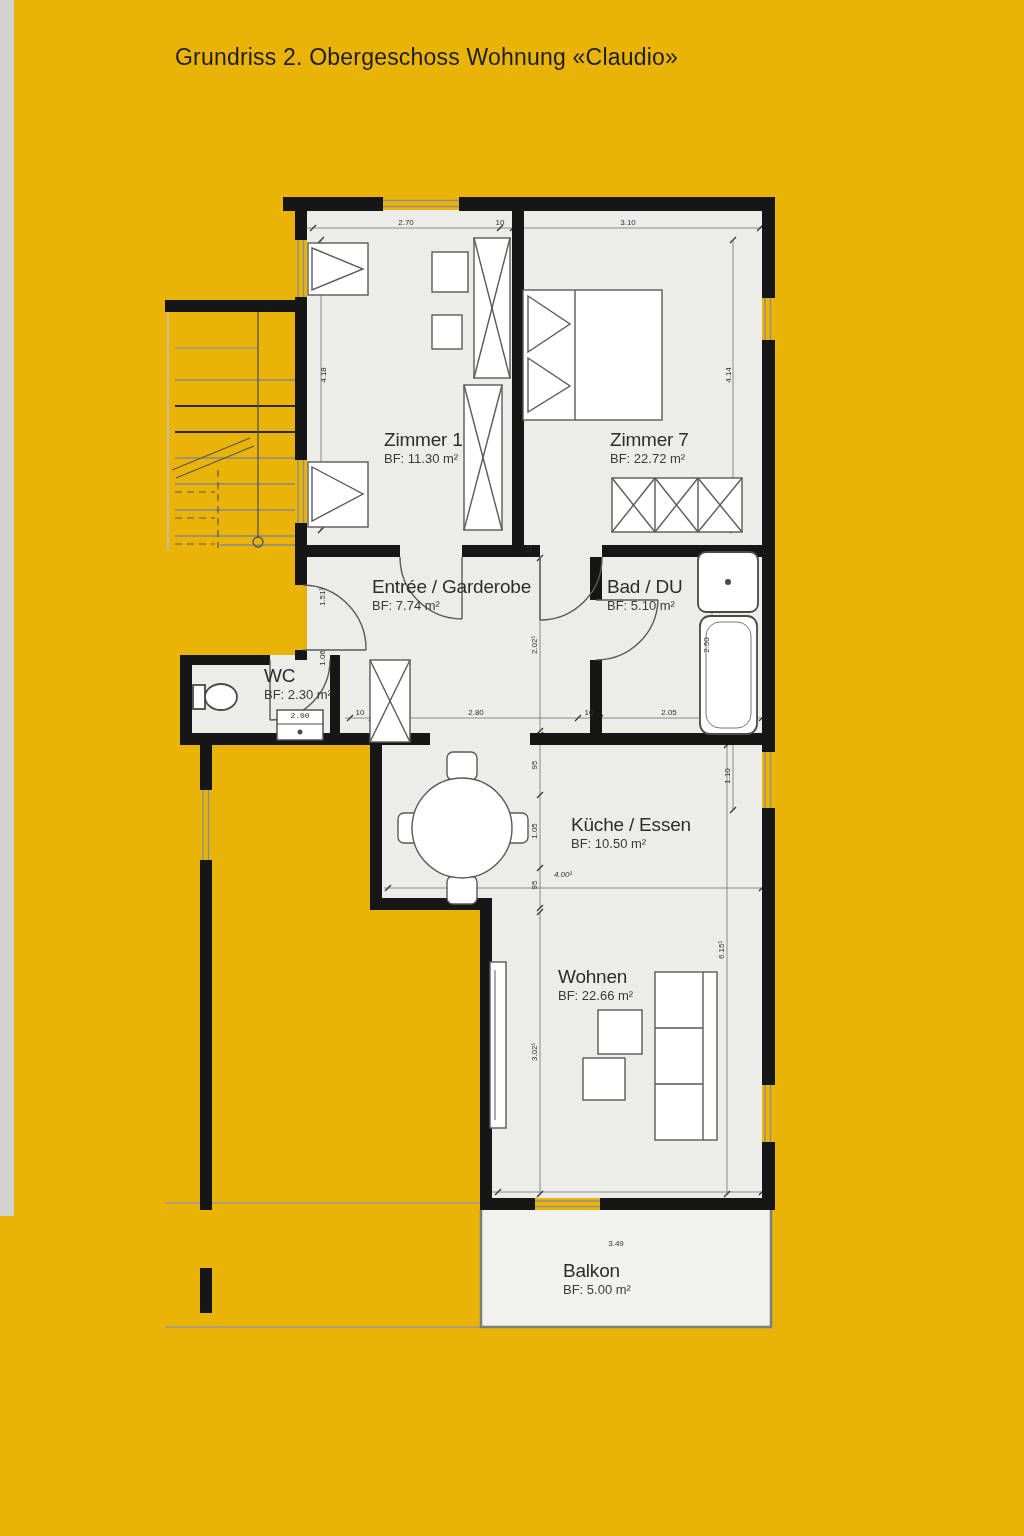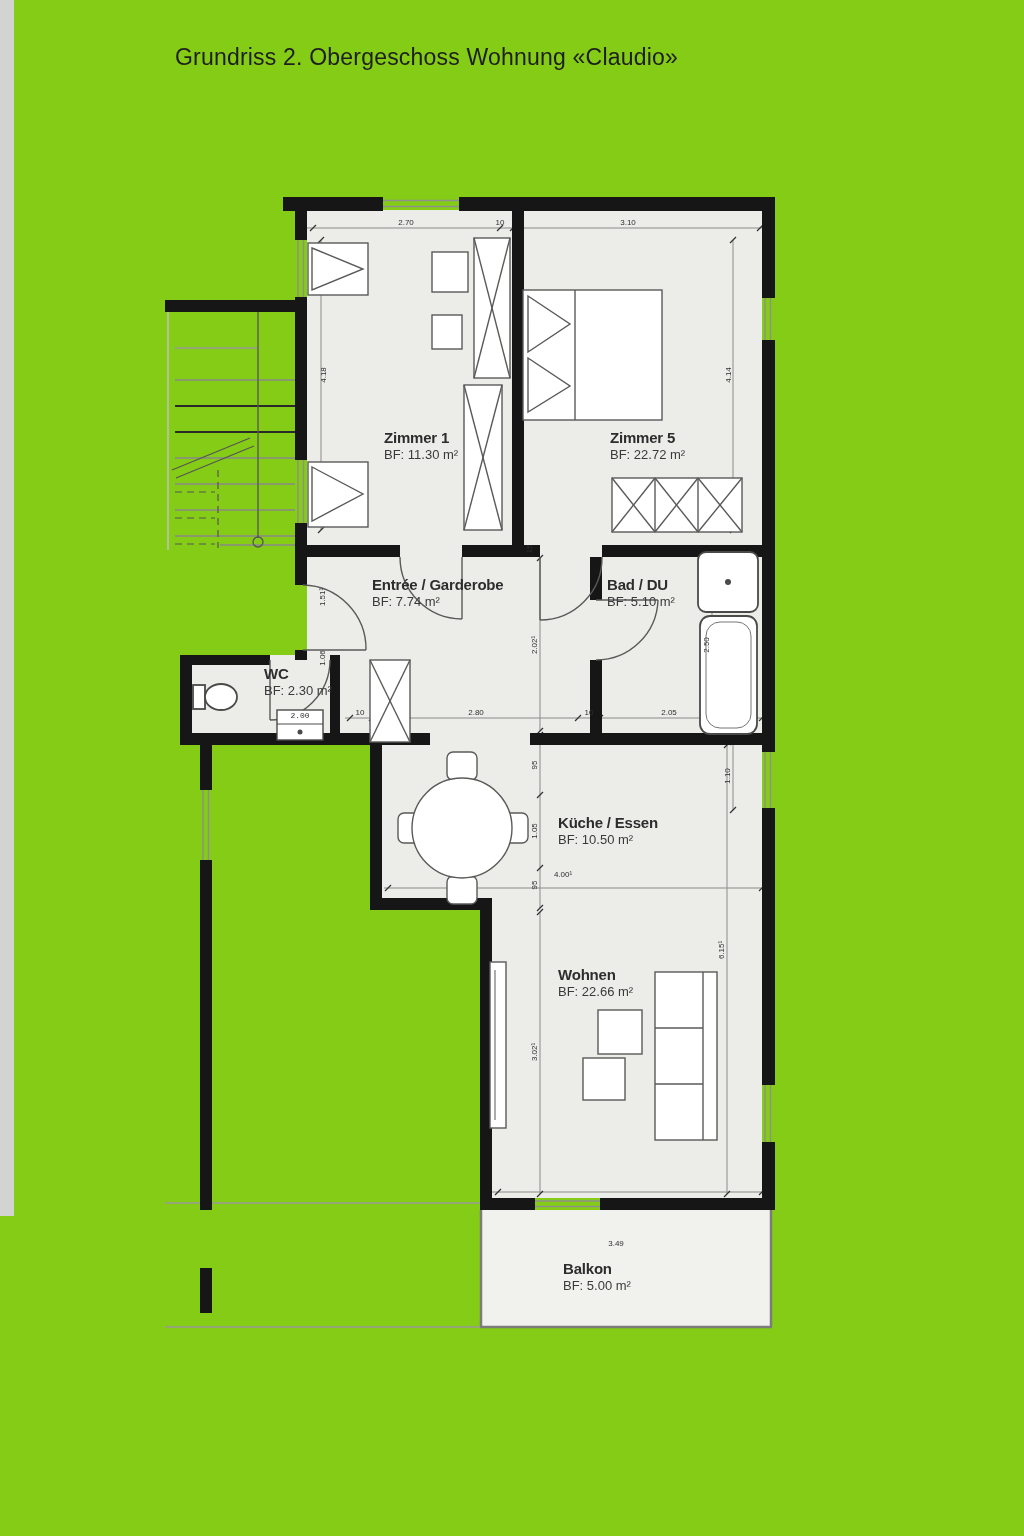--- a/index.html
+++ b/index.html
@@ -1,30 +1,30 @@
 <!DOCTYPE html>
 <html><head>
 <meta charset="utf-8">
 <style>
   html,body { margin:0; padding:0; background:#ffffff; }
   .screen {
-    position:relative; width:1024px; height:1536px; background:#84cc16;
+    position:relative; width:1024px; height:1536px; background:#eab308;
     overflow:hidden; font-family:"Liberation Sans", sans-serif;
   }
   .edge-strip {
     position:absolute; left:0; top:0; width:14px; height:1216px;
     background:#d3d3d1;
   }
   .page-title {
     position:absolute; left:175px; top:44px;
     font-size:23px; color:#1e1e1e; letter-spacing:0.2px; white-space:nowrap;
   }
   .plan-svg { position:absolute; left:0; top:0; }
   .room-label { position:absolute; line-height:1.05; }
-  .room-name { font-weight:700; font-size:15px; color:#2d2d2d; letter-spacing:-0.2px; white-space:nowrap; }
+  .room-name { font-weight:400; font-size:19px; color:#2d2d2d; letter-spacing:-0.2px; white-space:nowrap; }
   .room-area { font-size:13px; color:#3a3a3a; margin-top:2px; white-space:nowrap; }
   .dim {
     position:absolute; font-size:8px; color:#2f2f2f; white-space:nowrap;
   }
   .dim.h { transform:translateX(-50%);text-align:center; }
   .dim.v { transform:translate(-50%,-50%) rotate(-90deg); }
 </style>
 </head>
 <body>
 
@@ -279,36 +279,36 @@
       <rect x="490" y="962" width="16" height="166"></rect>
       <line x1="495" y1="970" x2="495" y2="1120" stroke-width="1"></line>
     </g>
   </svg>
 
   <div class="room-label" style="left:384px; top:430px;">
     <div class="room-name">Zimmer 1</div>
     <div class="room-area">BF: 11.30 m²</div>
   </div>
   <div class="room-label" style="left:610px; top:430px;">
-    <div class="room-name">Zimmer 5</div>
+    <div class="room-name">Zimmer 7</div>
     <div class="room-area">BF: 22.72 m²</div>
   </div>
   <div class="room-label" style="left:372px; top:577px;">
     <div class="room-name">Entrée / Garderobe</div>
     <div class="room-area">BF: 7.74 m²</div>
   </div>
   <div class="room-label" style="left:607px; top:577px;">
     <div class="room-name">Bad / DU</div>
     <div class="room-area">BF: 5.10 m²</div>
   </div>
   <div class="room-label" style="left:264px; top:666px;">
     <div class="room-name">WC</div>
     <div class="room-area">BF: 2.30 m²</div>
   </div>
-  <div class="room-label" style="left:558px; top:815px;">
+  <div class="room-label" style="left:571px; top:815px;">
     <div class="room-name">Küche / Essen</div>
     <div class="room-area">BF: 10.50 m²</div>
   </div>
   <div class="room-label" style="left:558px; top:967px;">
     <div class="room-name">Wohnen</div>
     <div class="room-area">BF: 22.66 m²</div>
   </div>
   <div class="room-label" style="left:563px; top:1261px;">
     <div class="room-name">Balkon</div>
     <div class="room-area">BF: 5.00 m²</div>
@@ -326,18 +326,18 @@
   <div class="dim h" style="left:476px; top:708px;">2.80</div>
   <div class="dim h" style="left:589px; top:708px;">10</div>
   <div class="dim h" style="left:669px; top:708px;">2.05</div>
   <div class="dim v" style="left:534px; top:645px;">2.02¹</div>
   <div class="dim v" style="left:706px; top:645px;">2.50</div>
   <div class="dim v" style="left:529px; top:549px;">15</div>
   <div class="dim v" style="left:727px; top:776px;">1.10</div>
   <div class="dim v" style="left:534px; top:765px;">95</div>
   <div class="dim v" style="left:534px; top:831px;">1.05</div>
   <div class="dim v" style="left:534px; top:885px;">95</div>
-  <div class="dim h" style="left:563px; top:870px;">4.00¹</div>
+  <div class="dim h" style="left:563px; top:870px;font-style:italic;">4.00¹</div>
   <div class="dim v" style="left:534px; top:1052px;">3.02¹</div>
   <div class="dim v" style="left:721px; top:950px;">6.15¹</div>
   <div class="dim h" style="left:616px; top:1239px;">3.49</div>
 
 </div>
 
 </body></html>

